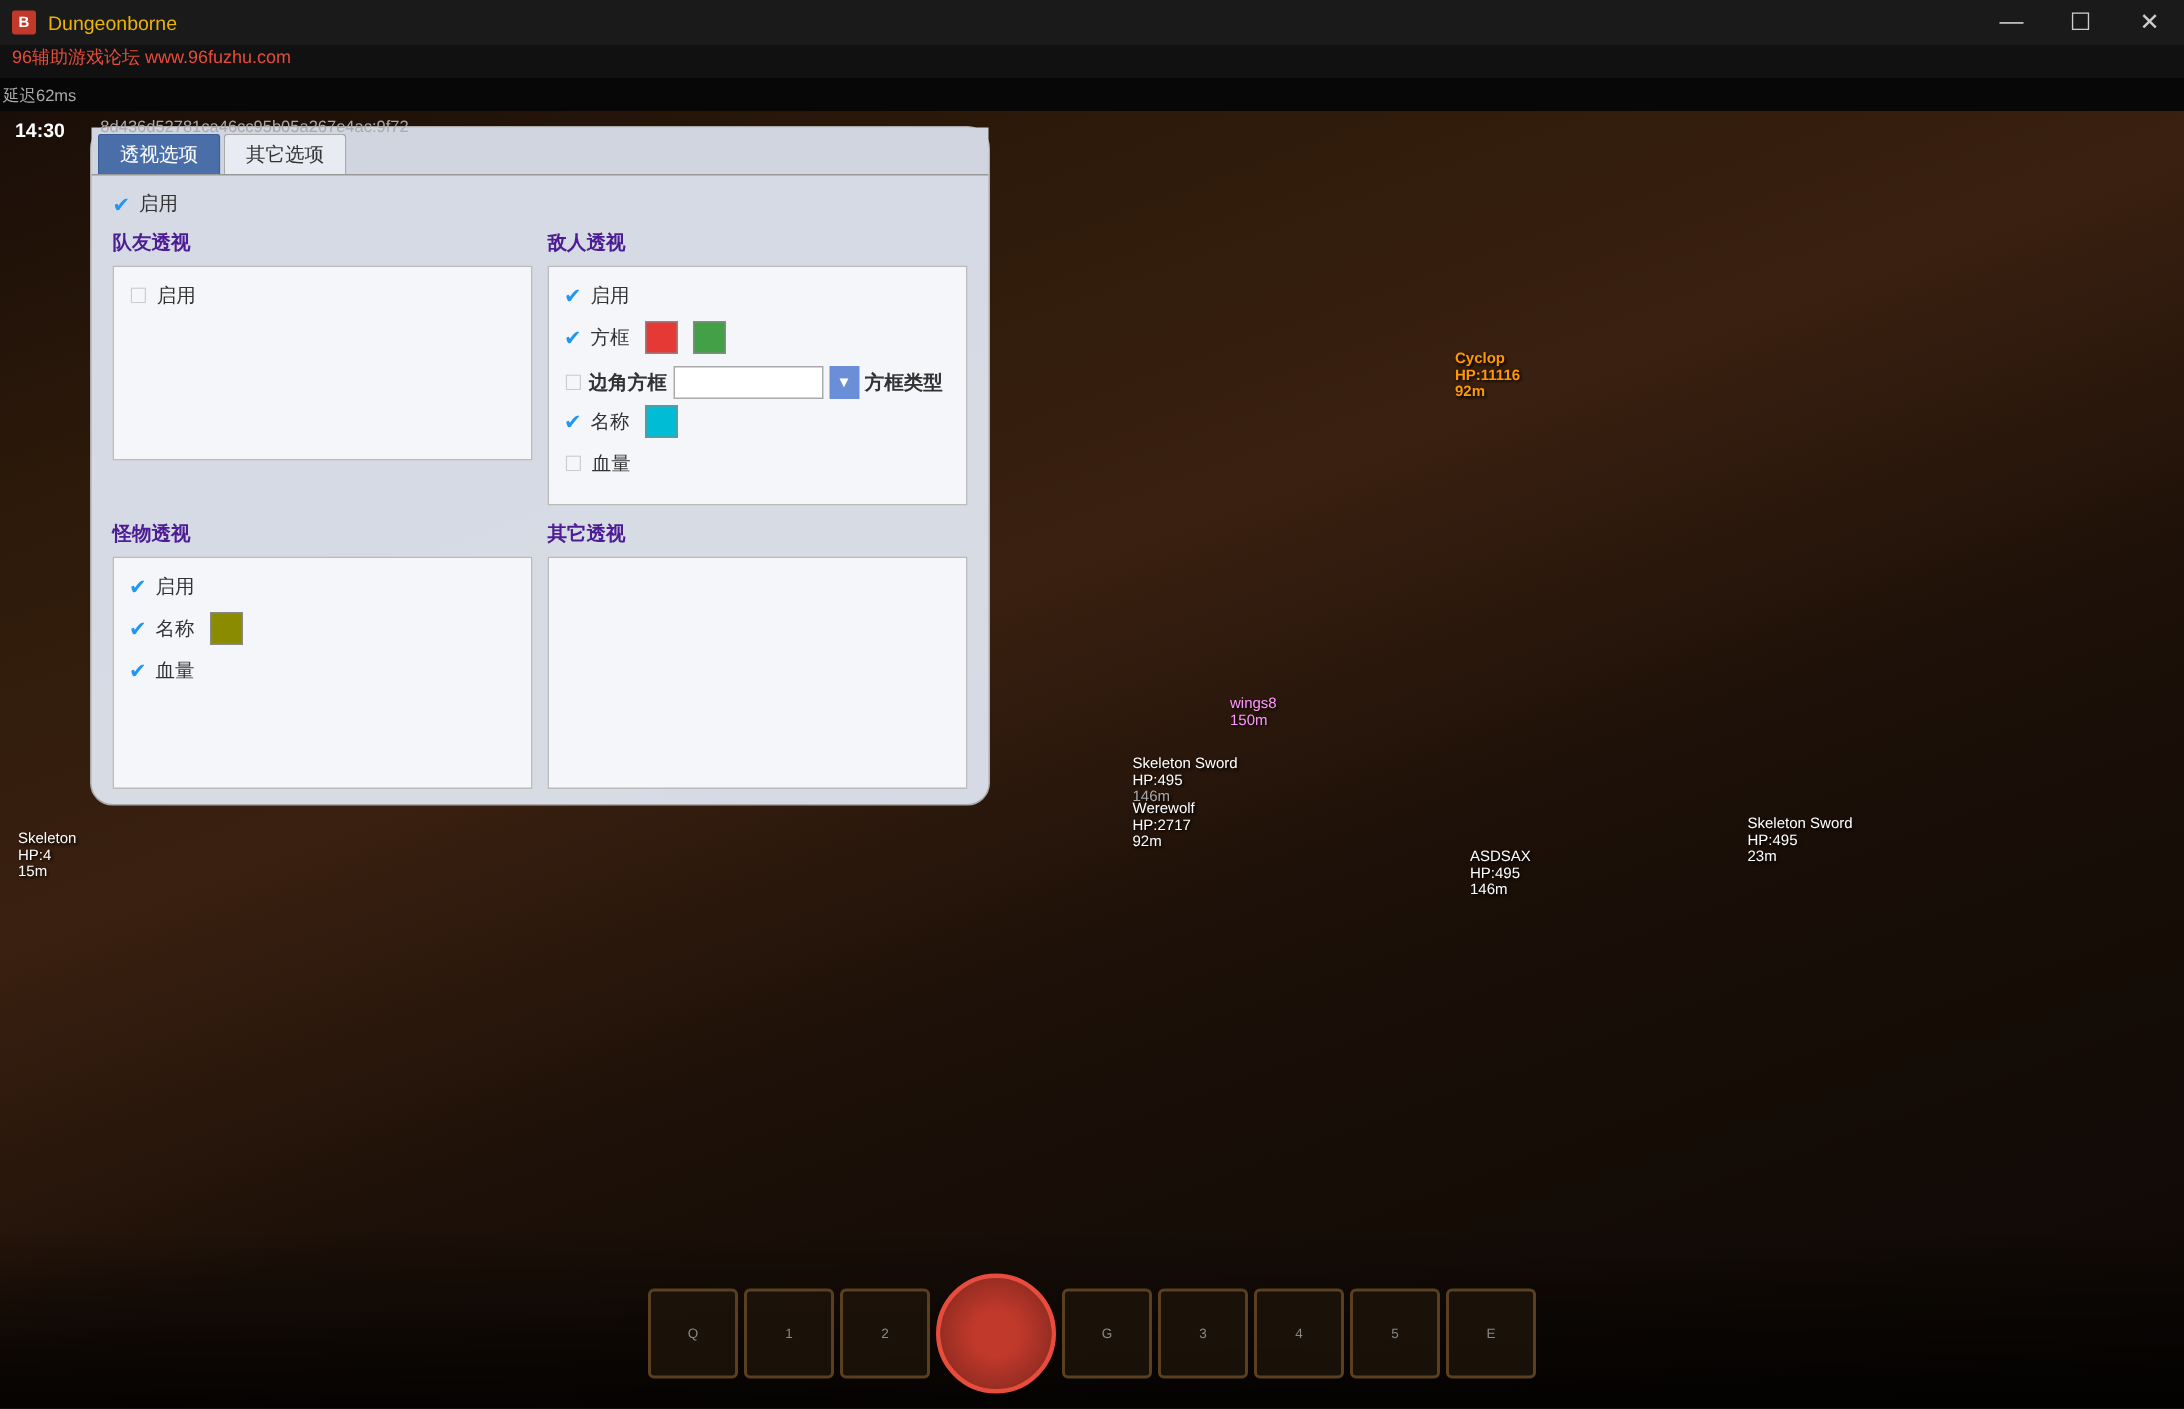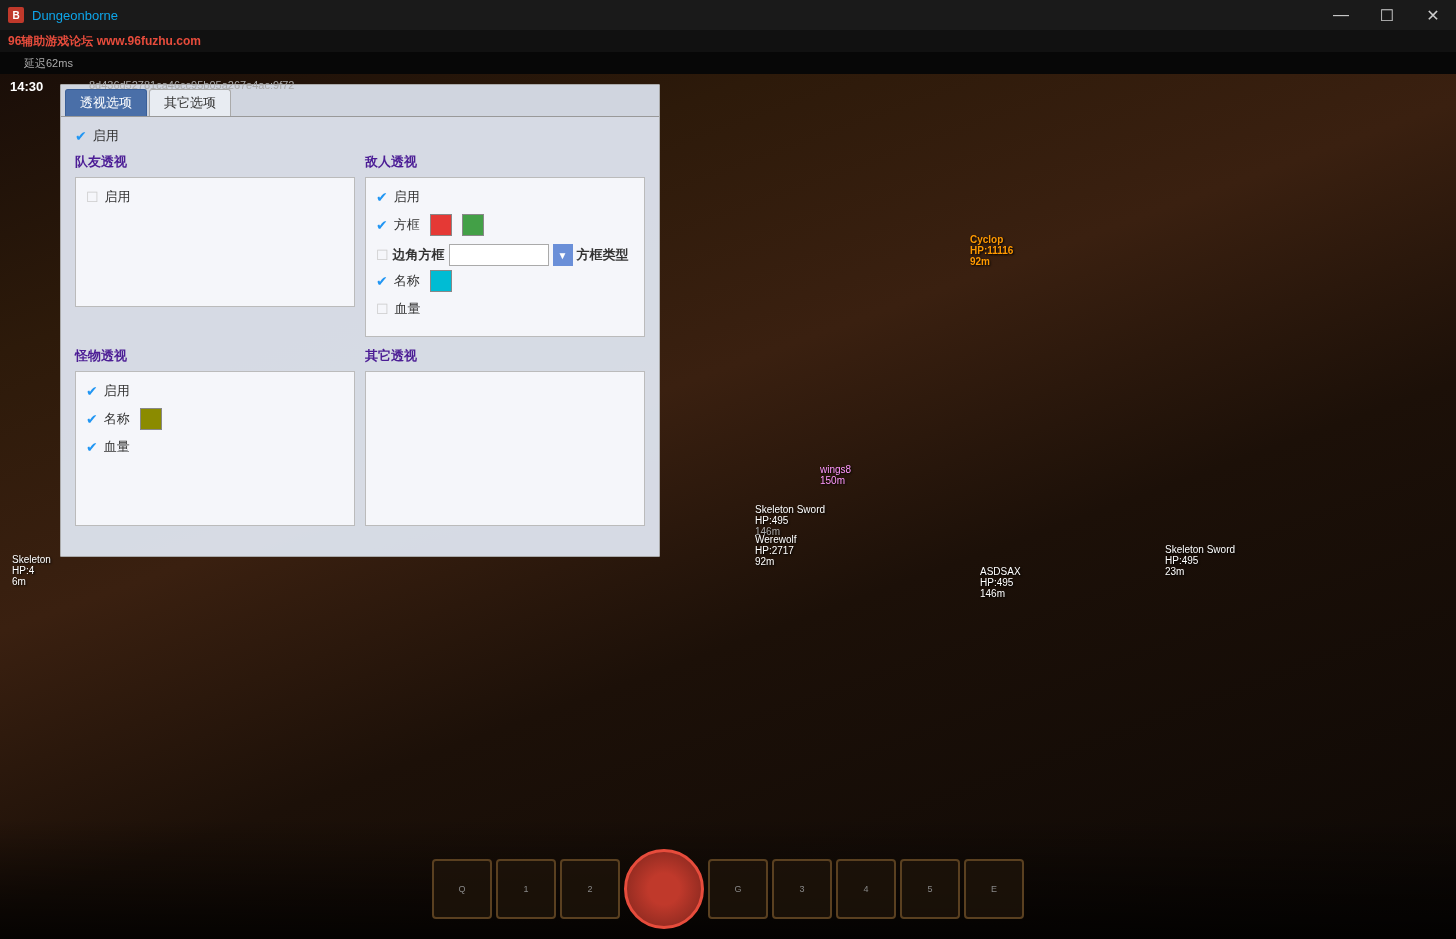--- a/index.html
+++ b/index.html
@@ -35,21 +35,21 @@
     }
     .title-bar-icon {
       width: 16px; height: 16px;
       margin: 0 8px;
       background: #c0392b;
       border-radius: 2px;
       display: flex; align-items: center; justify-content: center;
       font-size: 10px; color: white; font-weight: bold;
     }
     .title-bar-text {
-      color: #0ea5e9;
+      color: #eab308;
       font-size: 13px;
       flex: 1;
     }
     .title-bar-controls {
       display: flex;
       height: 100%;
     }
     .title-btn {
       width: 46px; height: 30px;
       display: flex; align-items: center; justify-content: center;
@@ -58,39 +58,38 @@
       font-size: 16px;
     }
 
     
     .forum-bar {
       position: absolute;
       top: 30px; left: 0;
       width: 100%;
       height: 22px;
       background: #111;
-      display: flex; align-items: center;
+      display: flex; 
       padding: 0 8px;
       z-index: 100;
-      font-weight: bold;
     }
     .forum-text {
       color: #e74c3c;
       font-size: 12px;
     }
 
     
     .status-bar {
       position: absolute;
       top: 52px; left: 0;
       width: 100%;
       height: 22px;
       background: rgba(0,0,0,0.7);
       display: flex; align-items: center;
-      padding: 0 24px;
+      padding: 0 2px;
       z-index: 100;
     }
     .status-text {
       color: #aaa;
       font-size: 11px;
     }
 
     
     .game-content {
       position: absolute;
@@ -100,23 +99,22 @@
       overflow: hidden;
     }
 
     
     .overlay-panel {
       position: absolute;
       top: 10px; left: 60px;
       width: 600px;
       background: rgba(220, 225, 235, 0.97);
       border: 1px solid #aaa;
-      border-radius: 1px;
+      border-radius: 15px;
       z-index: 50;
-      padding-bottom: 20px;
     }
 
     
     .tab-bar {
       display: flex;
       background: #d0d5df;
       border-bottom: 1px solid #999;
       padding: 4px 4px 0;
     }
     .tab {
@@ -338,21 +336,21 @@
     <div>HP:495</div>
     <div>146m</div>
   </div>
   <div class="mob-label" style="left: 820px; top: 390px; color: #ff99ff;">
     <div>wings8</div>
     <div>150m</div>
   </div>
   <div class="mob-label npc" style="left: 12px; top: 480px;">
     <div>Skeleton</div>
     <div>HP:4</div>
-    <div>6m</div>
+    <div>15m</div>
   </div>
 
   <div class="overlay-panel">
 
     <div class="tab-bar">
       <div class="tab active">透视选项</div>
       <div class="tab inactive">其它选项</div>
     </div>
 
     <div class="panel-content">

